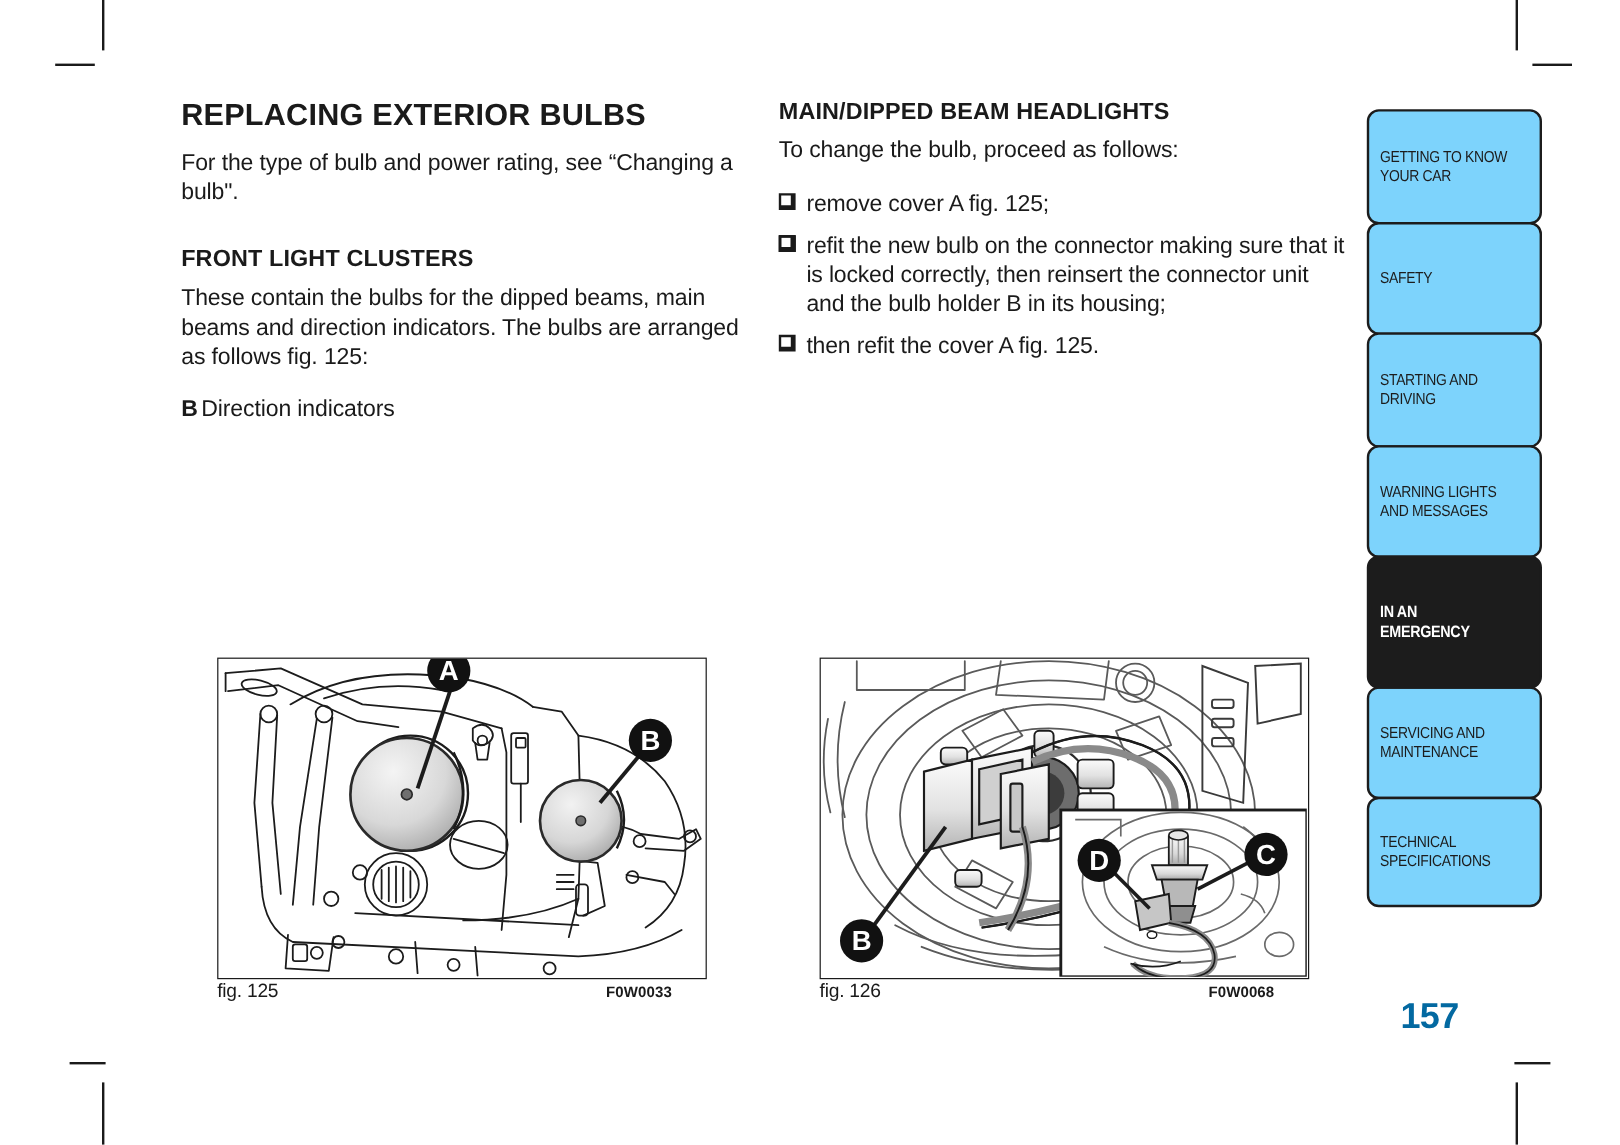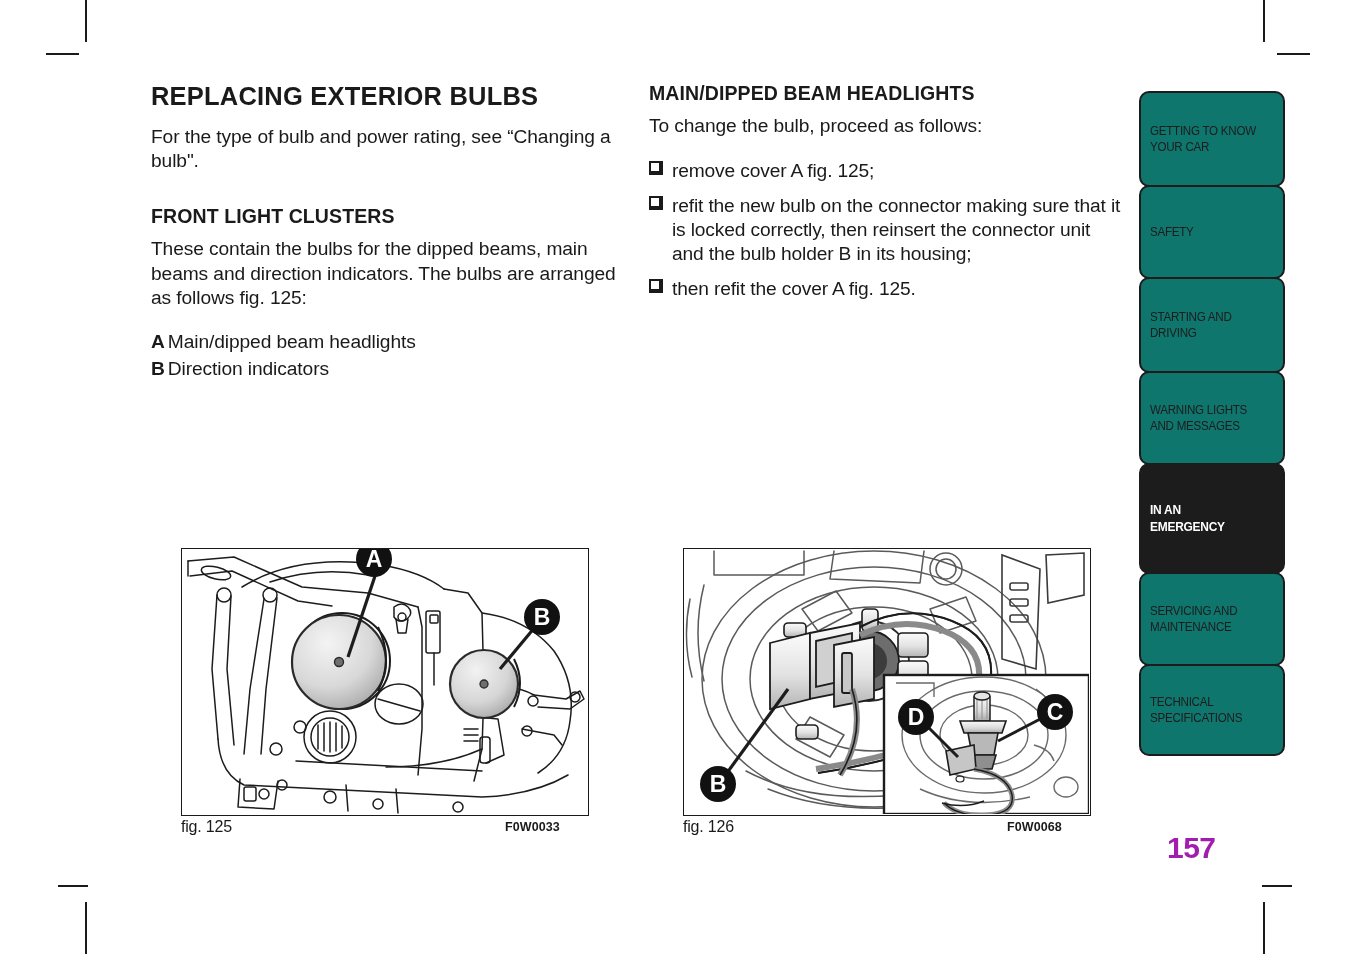--- a/index.html
+++ b/index.html
@@ -139,21 +139,21 @@
     left: 1139px;
     top: 91px;
     width: 146px;
   }
   .tab {
     position: relative;
     box-sizing: border-box;
     width: 146px;
     border: 2px solid #1c1c1c;
     border-radius: 10px;
-    background: #0f766e;
+    background: #7dd3fc;
     margin-bottom: -2px;
     display: flex;
     align-items: center;
     padding-left: 9px;
     padding-right: 6px;
   }
   .tab .tab-label {
     font-size: 13.2px;
     line-height: 1.18;
     letter-spacing: -0.3px;
@@ -173,21 +173,21 @@
     font-size: 13.6px;
   }
 
   .pagenum {
     position: absolute;
     left: 1167px;
     top: 831px;
     font-size: 30px;
     font-weight: bold;
     letter-spacing: -0.5px;
-    color: #a21caf;
+    color: #0369a1;
   }
 
   svg { display: block; }
 </style>
 </head>
 <body>
 
 <div class="crop crop-v" style="left:85px;  top:0;    height:42px;"></div>
 <div class="crop crop-h" style="left:46px;  top:53px; width:33px;"></div>
 <div class="crop crop-v" style="left:1263px;top:0;    height:42px;"></div>
@@ -199,21 +199,20 @@
 
 <div class="page">
 
   <div class="col col-left">
     <h1 class="title">REPLACING EXTERIOR BULBS</h1>
     <p class="para">For the type of bulb and power rating, see “Changing a bulb".</p>
     <div class="spacer-12"></div>
     <h2 class="subtitle">FRONT LIGHT CLUSTERS</h2>
     <p class="para">These contain the bulbs for the dipped beams, main beams and direction indicators. The bulbs are arranged as follows fig. 125:</p>
     <ul class="keylist">
-      <li><b>A</b><span>Main/dipped beam headlights</span></li>
       <li><b>B</b><span>Direction indicators</span></li>
     </ul>
   </div>
 
   <div class="col col-right">
     <h2 class="subtitle tight">MAIN/DIPPED BEAM HEADLIGHTS</h2>
     <p class="para">To change the bulb, proceed as follows:</p>
     <ul class="bullets">
       <li><span class="bullet-glyph"></span><span>remove cover A fig. 125;</span></li>
       <li><span class="bullet-glyph"></span></li>

